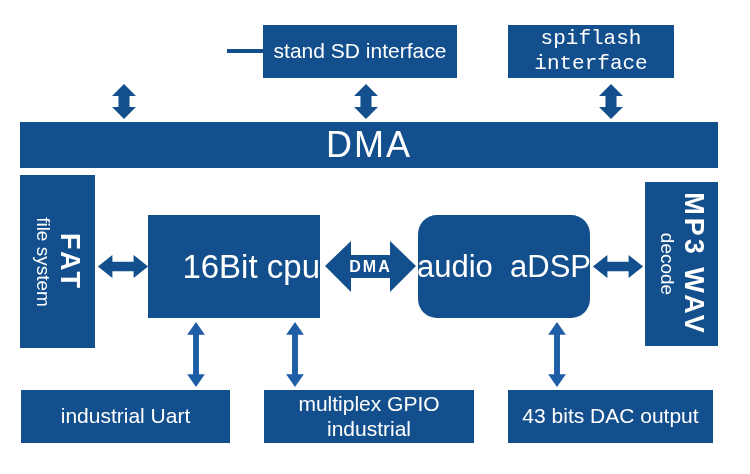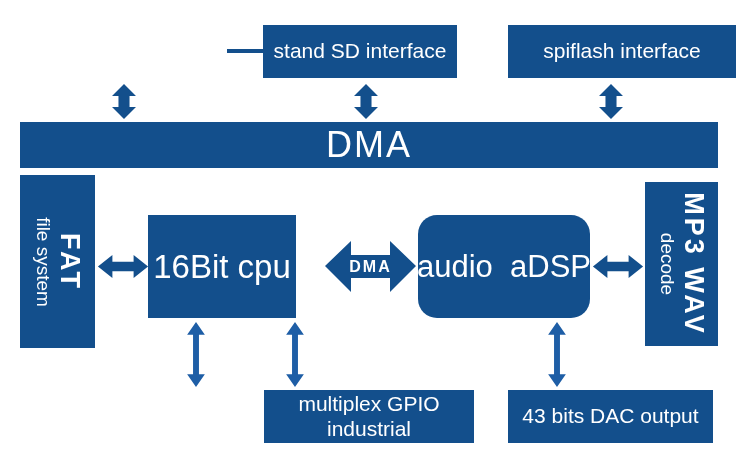--- a/index.html
+++ b/index.html
@@ -20,25 +20,25 @@
     background:var(--blue);
     color:var(--white);
     display:flex;align-items:center;justify-content:center;
     text-align:center;
   }
   .lbl-sm{font-size:21px;line-height:1.15;}
   .lbl-lg{font-size:33px;}
   .top-box{top:25px;height:53px;}
   #usb-box{left:20px;width:208px;}
   #sd-box{left:263px;width:194px;}
-  #spi-box{left:508px;width:228px;}
+  #spi-box{left:508px;width:166px;font-family:Liberation Mono, monospace;}
   #connector{position:absolute;left:227px;top:49px;width:37px;height:4px;background:var(--blue);}
   #dma-bar{left:20px;top:122px;width:698px;height:46px;font-size:36px;letter-spacing:2px;}
   #fat-box{left:20px;top:175px;width:75px;height:173px;}
-  #cpu-box{left:148px;top:215px;width:148px;height:103px;}
+  #cpu-box{left:148px;top:215px;width:172px;height:103px;justify-content:flex-end;}
   #adsp-box{left:418px;top:215px;width:172px;height:103px;white-space:pre;font-size:31px;border-radius:19px;}
   #mp3-box{left:645px;top:182px;width:73px;height:164px;}
   .bottom-box{top:390px;height:53px;}
   #uart-box{left:21px;width:209px;}
   #gpio-box{left:264px;width:210px;}
   #dac-box{left:508px;width:205px;}
   .arrow{position:absolute;}
   .arrow svg{display:block;width:100%;height:100%;}
   .fill-dark{fill:var(--blue);}
   .fill-light{fill:var(--arrow-light);}
@@ -156,20 +156,23 @@
     <svg viewBox="0 0 20 66" aria-hidden="true">
         <polygon class="fill-light" points="10,0 19,13 13,13 13,53 19,53 10,66 1,53 7,53 7,13 1,13"></polygon>
       </svg>
   </div>
   <div class="arrow v-thin" id="adsp-dac-arrow">
     <svg viewBox="0 0 20 66" aria-hidden="true">
         <polygon class="fill-light" points="10,0 19,13 13,13 13,53 19,53 10,66 1,53 7,53 7,13 1,13"></polygon>
       </svg>
   </div>
 
+  <div class="box bottom-box" id="uart-box">
+    <span class="lbl-sm">industrial Uart</span>
+  </div>
   <div class="box bottom-box" id="gpio-box">
     <span class="lbl-sm">multiplex GPIO industrial</span>
   </div>
   <div class="box bottom-box" id="dac-box">
     <span class="lbl-sm">43 bits DAC output</span>
   </div>
 
 </div>
 
 </body></html>

